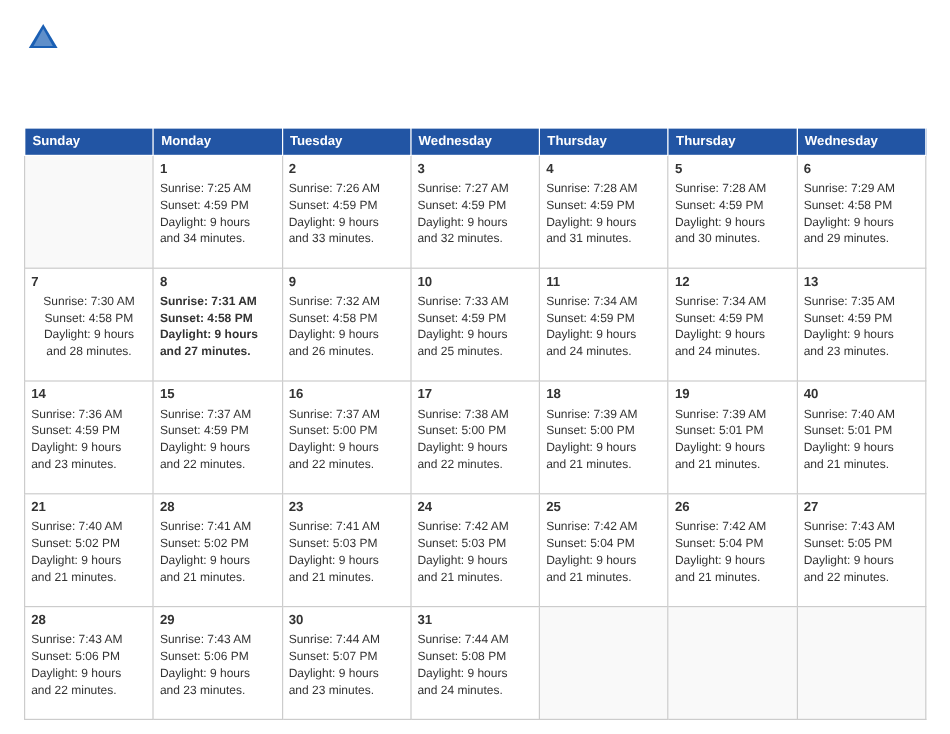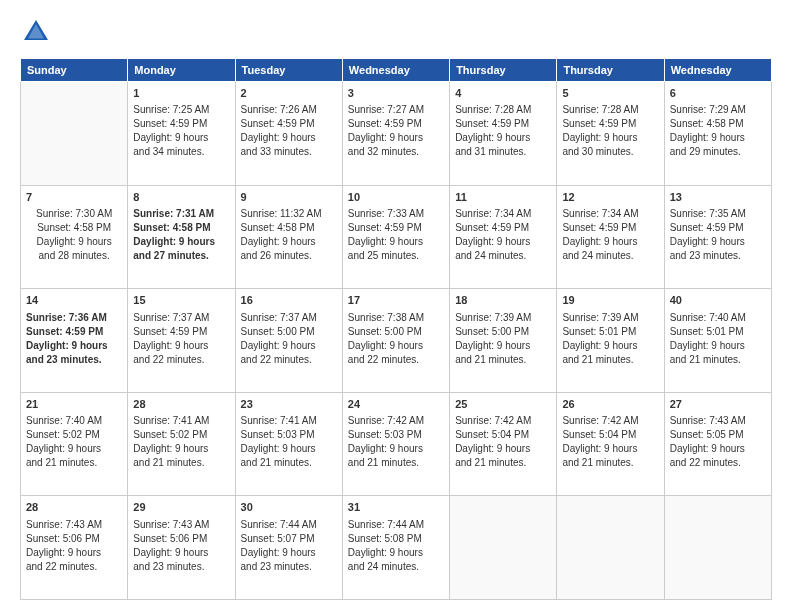--- a/index.html
+++ b/index.html
@@ -53,20 +53,21 @@
     .location {
       font-size: 15px;
       color: #444;
       margin-top: 2px;
     }
     .calendar {
       width: 100%;
       border-collapse: collapse;
       flex: 1;
       font-size: 10px;
+      margin-top: 48px;
     }
     .calendar th {
       background: #2255a4;
       color: #fff;
       text-align: left;
       padding: 5px 6px;
       font-size: 11px;
       font-weight: bold;
       border: 1px solid #fff;
     }
@@ -182,21 +183,21 @@
           </td>
           <td>
             <span class="day-num">8</span>
             <div class="day-info" style="white-space: pre-line; font-weight: bold;">Sunrise: 7:31 AM
 Sunset: 4:58 PM
 Daylight: 9 hours
 and 27 minutes.</div>
           </td>
           <td>
             <span class="day-num">9</span>
-            <div class="day-info" style="white-space: pre-line;">Sunrise: 11:32 AM
+            <div class="day-info" style="white-space: pre-line;">Sunrise: 7:32 AM
 Sunset: 4:58 PM
 Daylight: 9 hours
 and 26 minutes.</div>
           </td>
           <td>
             <span class="day-num">10</span>
             <div class="day-info" style="white-space: pre-line;">Sunrise: 7:33 AM
 Sunset: 4:59 PM
 Daylight: 9 hours
 and 25 minutes.</div>
@@ -219,21 +220,21 @@
             <span class="day-num">13</span>
             <div class="day-info" style="white-space: pre-line;">Sunrise: 7:35 AM
 Sunset: 4:59 PM
 Daylight: 9 hours
 and 23 minutes.</div>
           </td>
         </tr>
         <tr>
           <td>
             <span class="day-num">14</span>
-            <div class="day-info" style="white-space: pre-line; font-weight: bold;">Sunrise: 7:36 AM
+            <div class="day-info" style="white-space: pre-line;">Sunrise: 7:36 AM
 Sunset: 4:59 PM
 Daylight: 9 hours
 and 23 minutes.</div>
           </td>
           <td>
             <span class="day-num">15</span>
             <div class="day-info" style="white-space: pre-line;">Sunrise: 7:37 AM
 Sunset: 4:59 PM
 Daylight: 9 hours
 and 22 minutes.</div>

